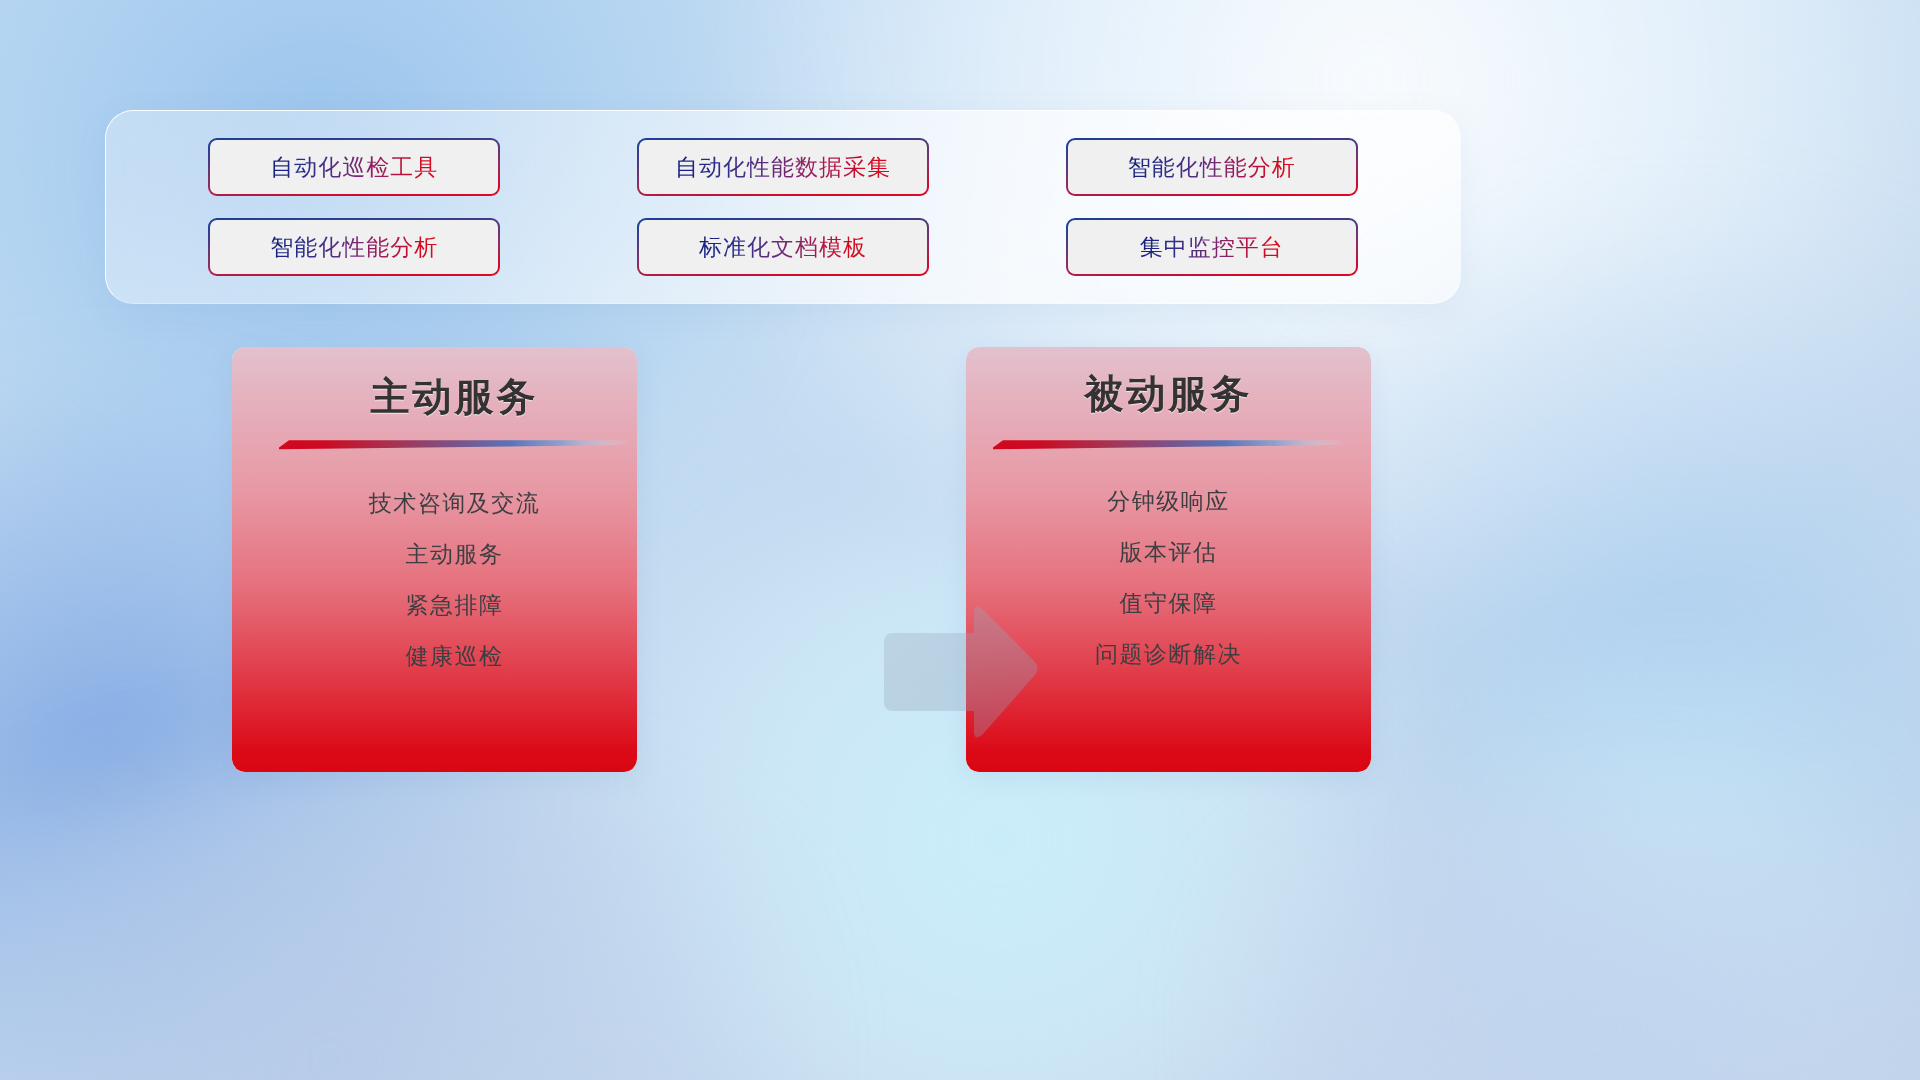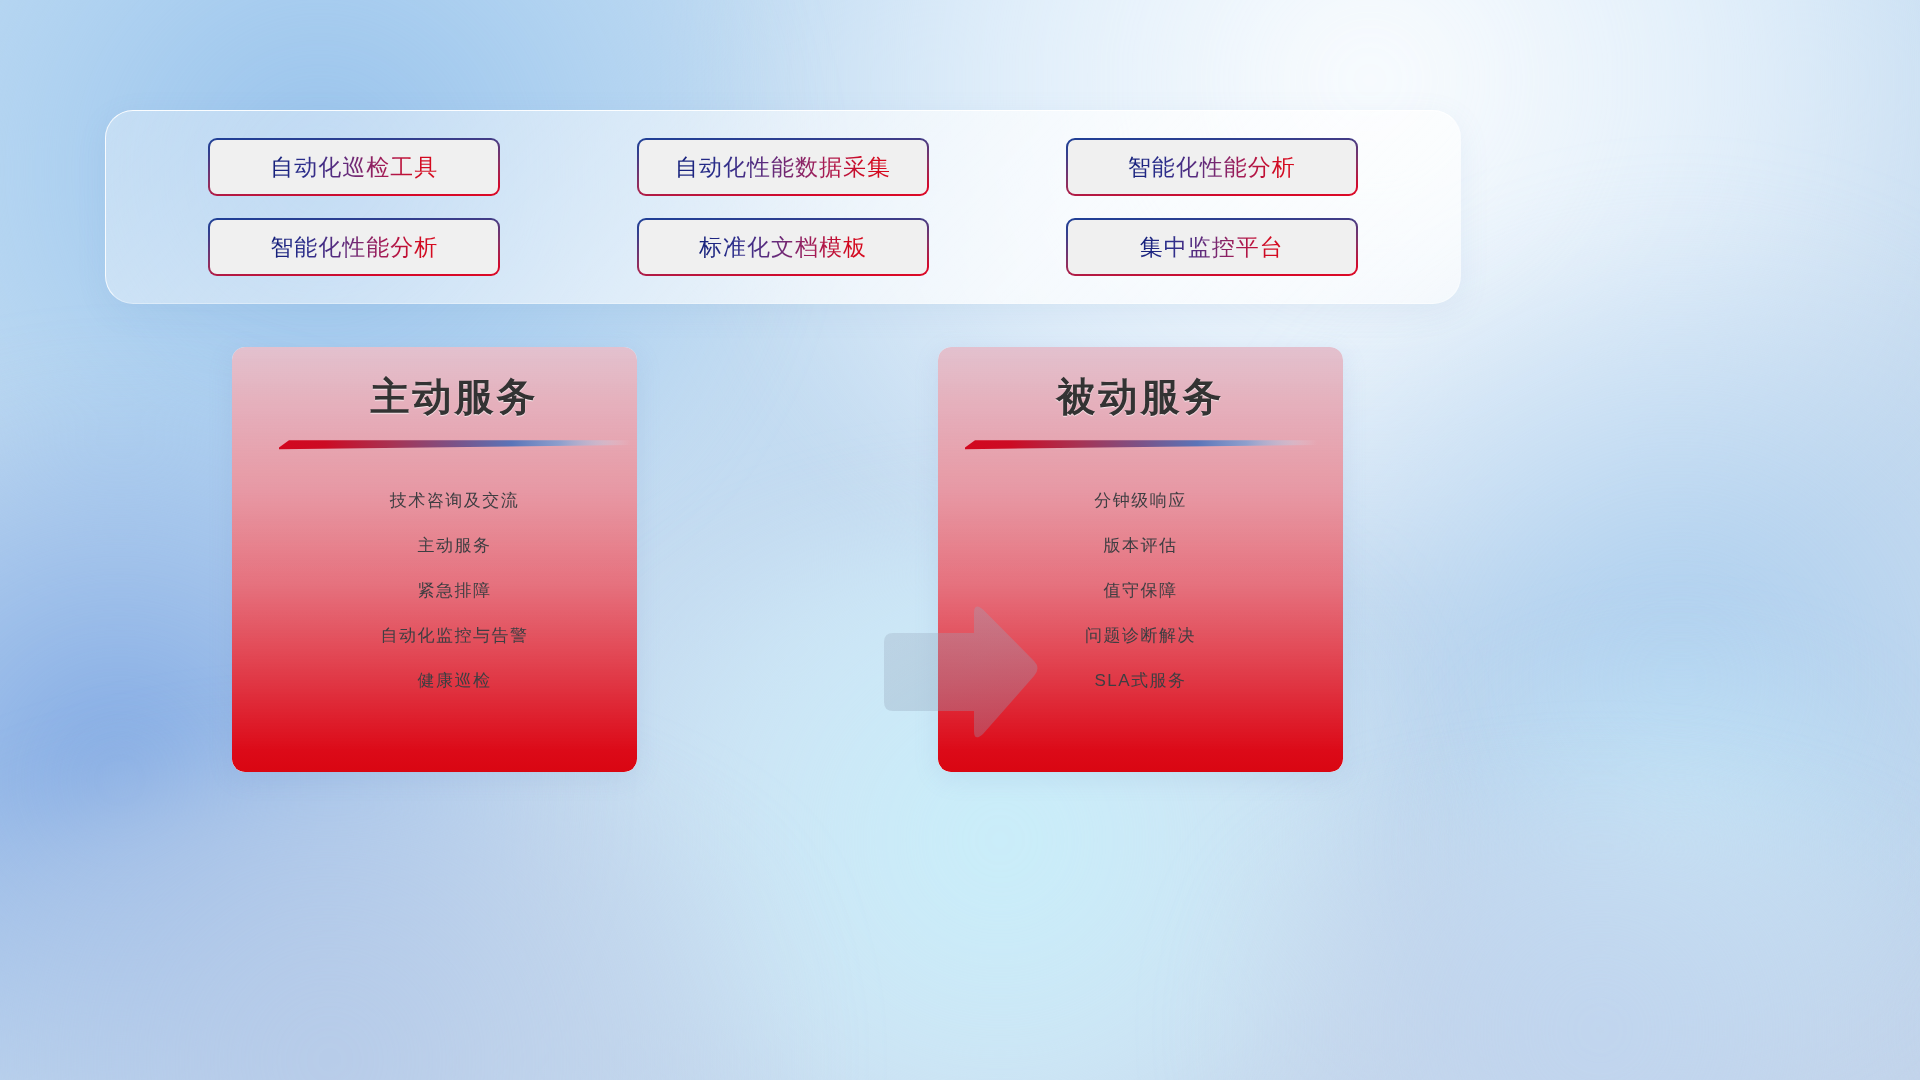--- a/index.html
+++ b/index.html
@@ -138,21 +138,21 @@
         #e3eefa 0%,
         #e9f1fa 16%,
         #eff5fb 34%,
         #f6f9fd 56%,
         #fcfdfe 76%,
         #ffffff 100%);
     box-shadow: 0 6px 26px rgba(110,145,195,.14);
     overflow: hidden;
   }
   #card-active  { left: 232px; padding-left: 40px; }
-  #card-passive { left: 938px; }
+  #card-passive { left: 966px; font-family: Liberation Mono, monospace; }
 
   
   .card-border {
     position: absolute;
     inset: 0;
     border-radius: 13px;
     pointer-events: none;
     border: 2px solid transparent;
     background:
       linear-gradient(rgba(0,0,0,0), rgba(0,0,0,0)) padding-box,
@@ -189,21 +189,21 @@
   .card-divider svg { display: block; width: 352px; height: 16px; }
 
   .card-list {
     position: relative;
     list-style: none;
     margin: 0;
     padding: 26px 18px 0 18px;
     text-align: center;
   }
   .card-list li {
-    font-size: 17px;
+    font-size: 23px;
     color: #3e3e42;
     letter-spacing: 1.5px;
     line-height: 1;
     padding: 14px 0;
     white-space: nowrap;
   }
 
   
   #flow-arrow {
     position: absolute;
@@ -274,21 +274,20 @@
         </linearGradient>
       </defs>
       <path d="M0,11.5 L10,4.2 L352,4.2 L352,9.0 L0,13.2 Z" fill="url(#divgradA)"></path>
     </svg>
   </div>
 
   <ul class="card-list">
     <li>技术咨询及交流</li>
     <li>主动服务</li>
     <li>紧急排障</li>
-    <li>自动化监控与告警</li>
     <li>健康巡检</li>
   </ul>
 </div>
 
 <div class="service-card" id="card-passive">
   <div class="card-border"></div>
 
   <div class="card-title">被动服务</div>
 
   <div class="card-divider">
@@ -307,21 +306,20 @@
       </defs>
       <path d="M0,11.5 L10,4.2 L352,4.2 L352,9.0 L0,13.2 Z" fill="url(#divgradB)"></path>
     </svg>
   </div>
 
   <ul class="card-list">
     <li>分钟级响应</li>
     <li>版本评估</li>
     <li>值守保障</li>
     <li>问题诊断解决</li>
-    <li>SLA式服务</li>
   </ul>
 </div>
 
 <div id="flow-arrow">
   <svg viewBox="0 0 162 146" aria-hidden="true">
     <defs>
       <linearGradient id="arrowgrad" x1="0" y1="0" x2="1" y2="1">
         <stop offset="0%" stop-color="#9aa8bd" stop-opacity=".30"></stop>
         <stop offset="50%" stop-color="#93a5bb" stop-opacity=".34"></stop>
         <stop offset="100%" stop-color="#8fa5bf" stop-opacity=".30"></stop>

